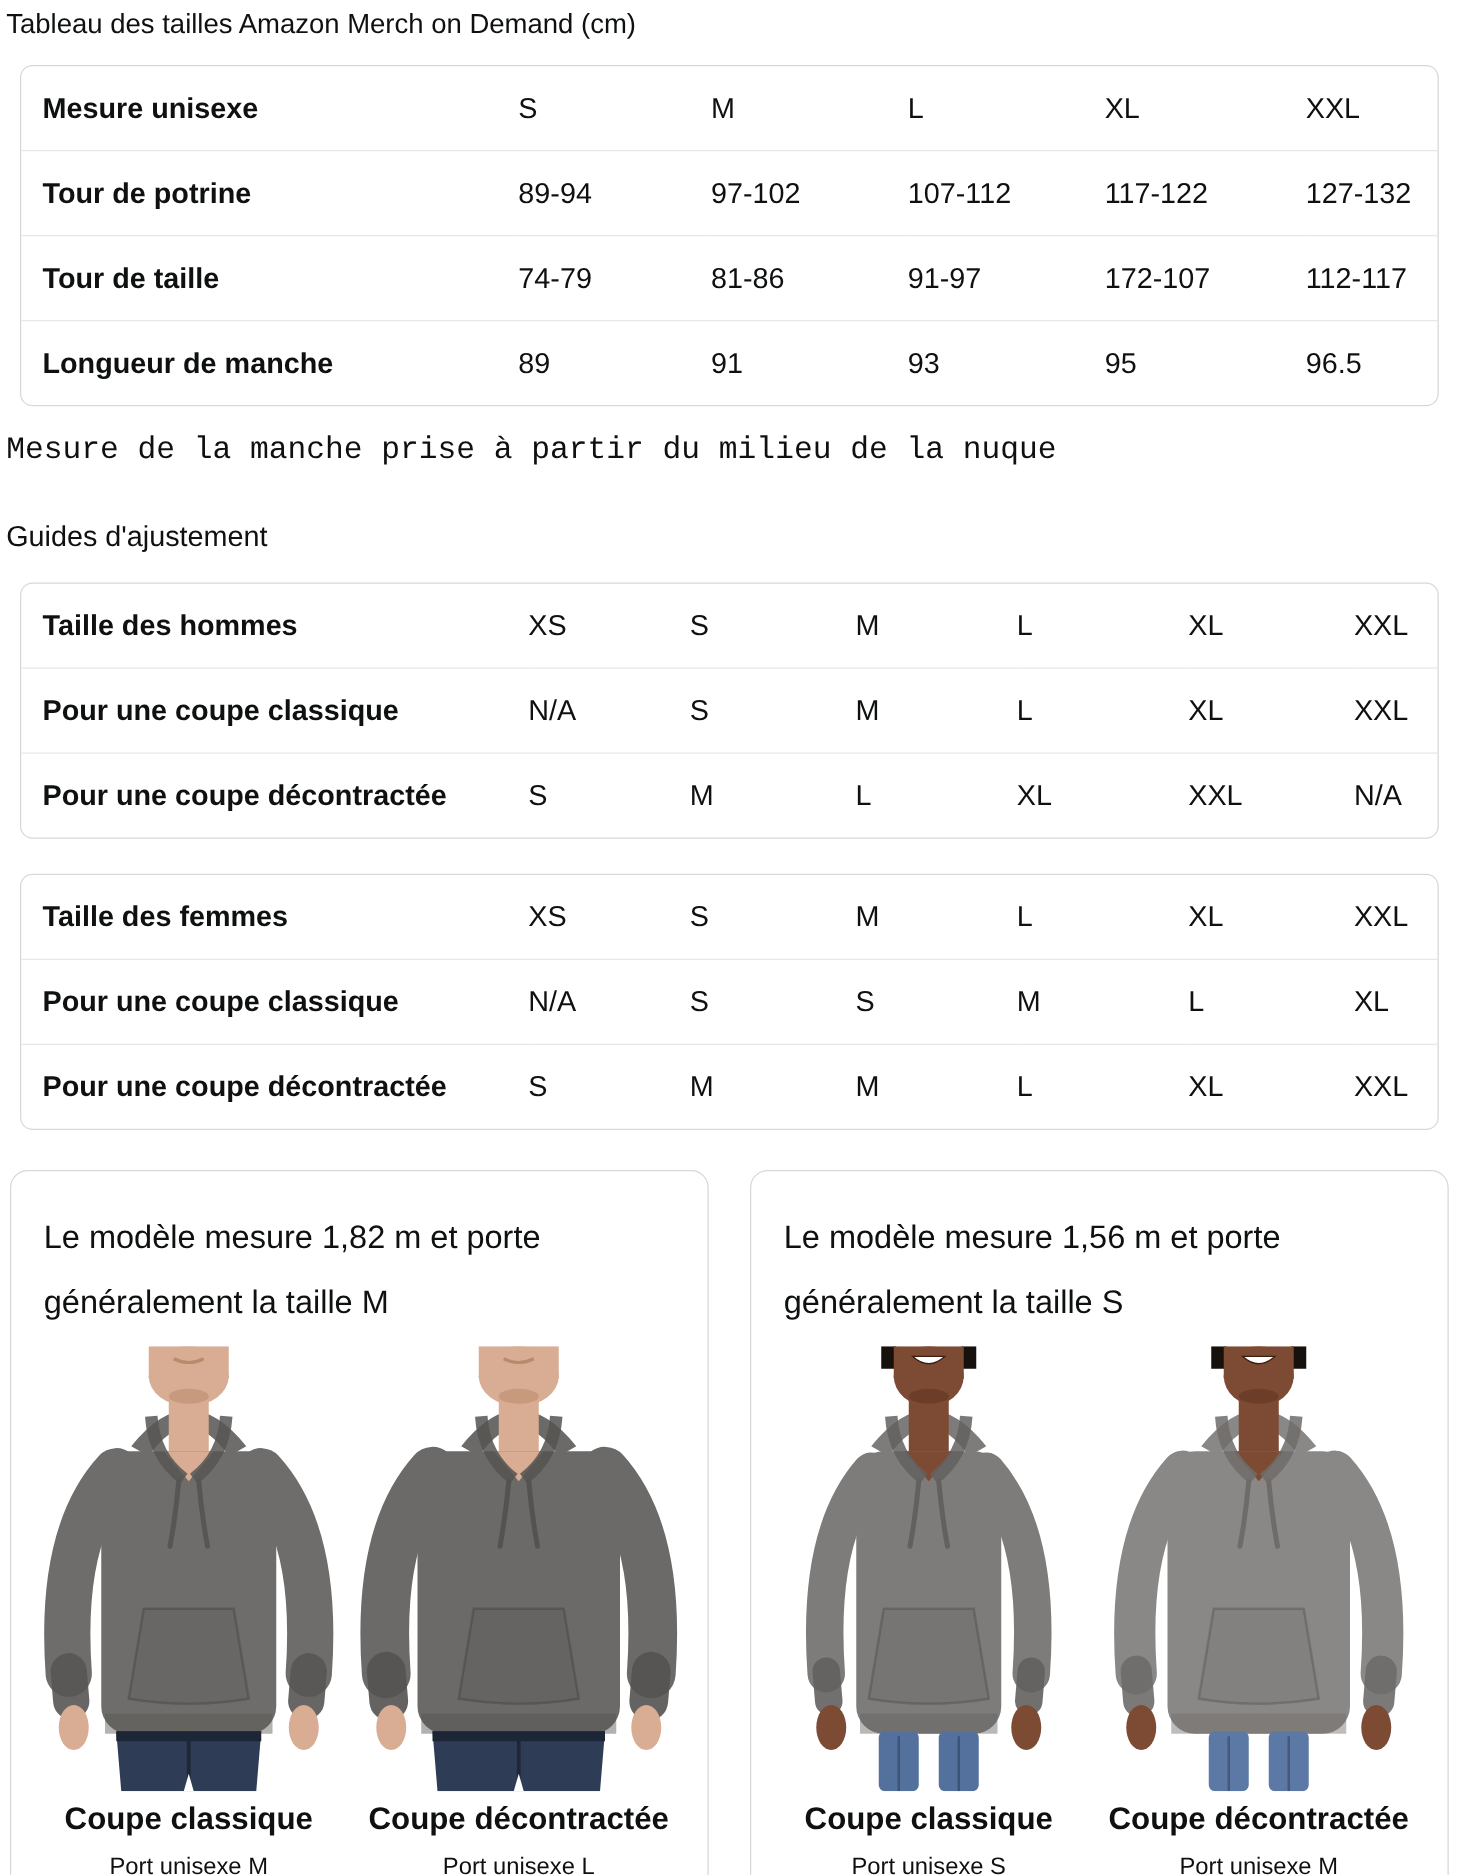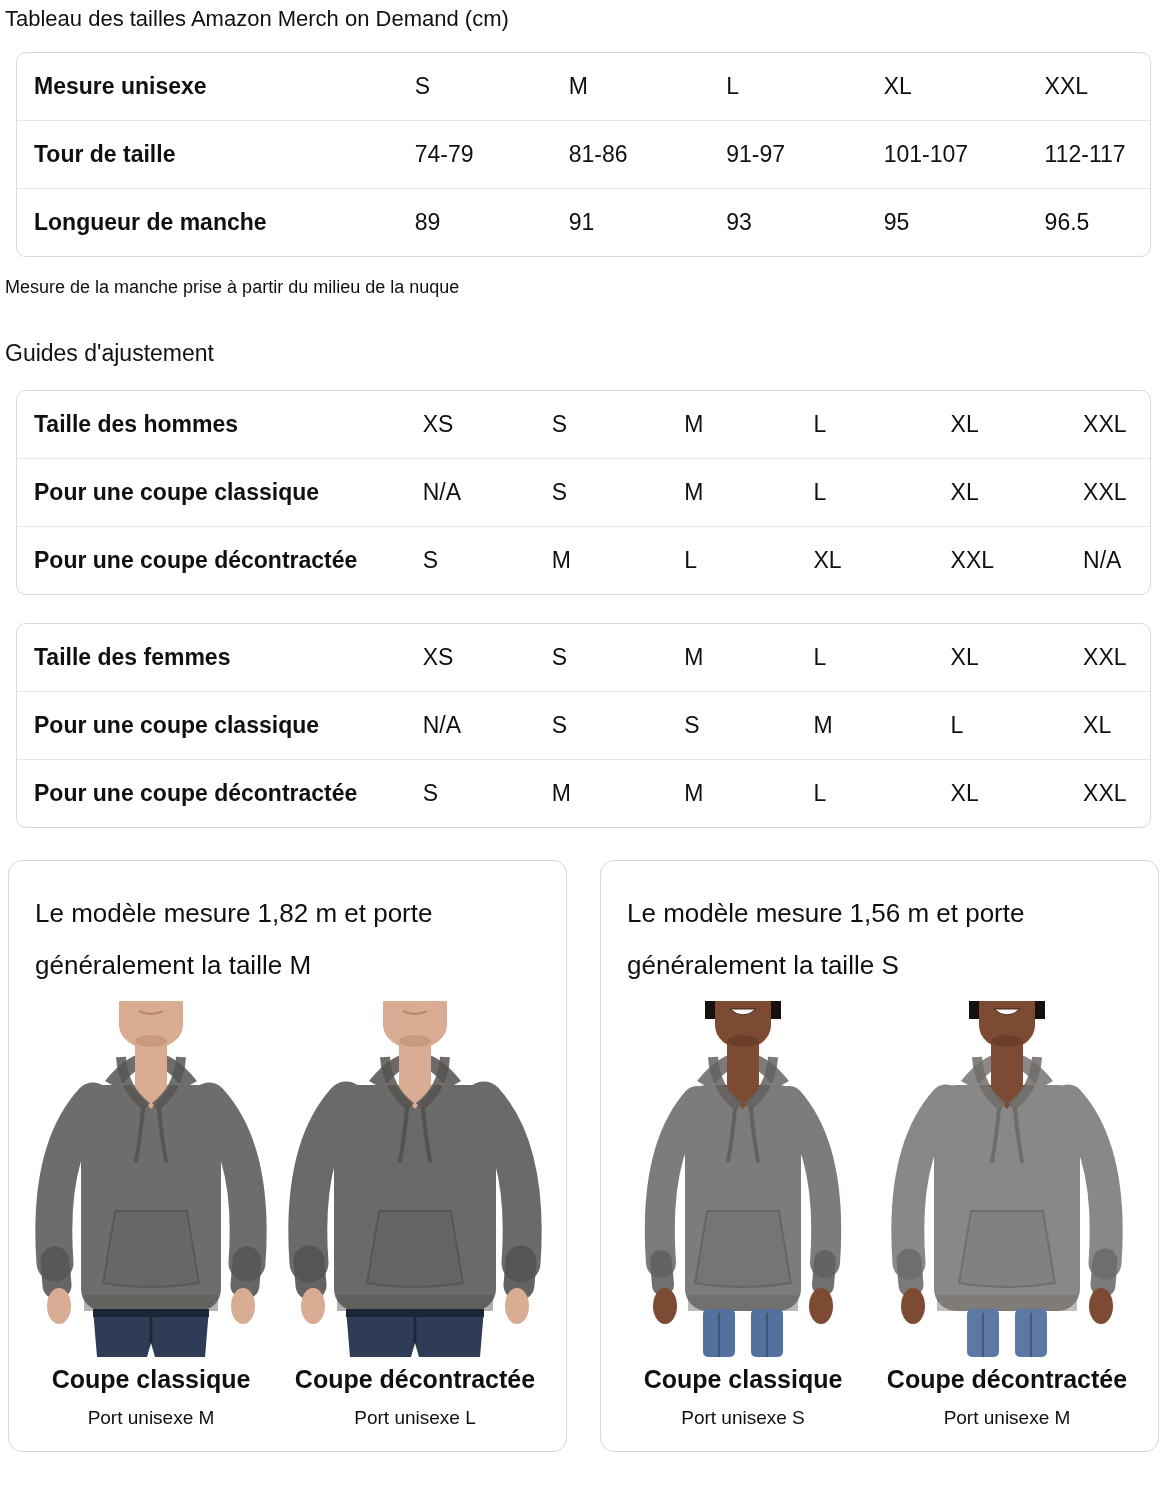--- a/index.html
+++ b/index.html
@@ -6,21 +6,21 @@
   body{
     width:1167px;min-height:1500px;position:relative;background:#fff;
     font-family:"Liberation Sans",sans-serif;color:#0F1111;overflow:hidden;
   }
   .page-title{padding:6px 12px 0 5px;font-size:22px;line-height:26px;font-weight:400;}
   .table-box{margin:20px 16px 0;border:1px solid #D5D9D9;border-radius:10px;overflow:hidden;background:#fff;}
   table{width:100%;border-collapse:collapse;table-layout:fixed;}
   td{height:67px;font-size:23px;vertical-align:middle;padding:0;white-space:nowrap;overflow:hidden;}
   td.lbl{font-weight:700;padding-left:17px;}
   tr+tr td{border-top:1px solid #E7E7E7;}
-  .note{margin:20px 0 0 5px;font-size:18px;}
+  .note{margin:20px 0 0 5px;font-size:25px;font-family:Liberation Mono, monospace;}
   .section-heading{margin:42px 0 0 5px;font-size:23px;font-weight:400;}
   .mt23{margin-top:23px;} .mt32{margin-top:28px;}
   .cards{display:flex;gap:33px;margin:32px 8px 0;}
   .card{flex:1;height:566px;border:1px solid #D5D9D9;border-radius:14px;padding:24px 12px 0;background:#fff;}
   .card-desc{font-size:26px;line-height:52px;margin:2px 0 10px 14px;max-width:500px;}
   .figures{display:flex;justify-content:flex-start;gap:4px;}
   .figure{width:260px;text-align:center;}
   .figure svg{width:260px;height:356px;display:block;}
   .fit-label{font-size:25px;font-weight:700;margin-top:8px;line-height:29px;}
   .size-label{font-size:19px;margin-top:9px;line-height:29px;}
@@ -43,25 +43,33 @@
     <tbody>
         <tr>
       <td class="lbl">Mesure unisexe</td>
       <td>S</td>
       <td>M</td>
       <td>L</td>
       <td>XL</td>
       <td>XXL</td>
     </tr>
     <tr>
+      <td class="lbl">Tour de potrine</td>
+      <td>89-94</td>
+      <td>97-102</td>
+      <td>107-112</td>
+      <td>117-122</td>
+      <td>127-132</td>
+    </tr>
+    <tr>
       <td class="lbl">Tour de taille</td>
       <td>74-79</td>
       <td>81-86</td>
       <td>91-97</td>
-      <td>101-107</td>
+      <td>172-107</td>
       <td>112-117</td>
     </tr>
     <tr>
       <td class="lbl">Longueur de manche</td>
       <td>89</td>
       <td>91</td>
       <td>93</td>
       <td>95</td>
       <td>96.5</td>
     </tr>

